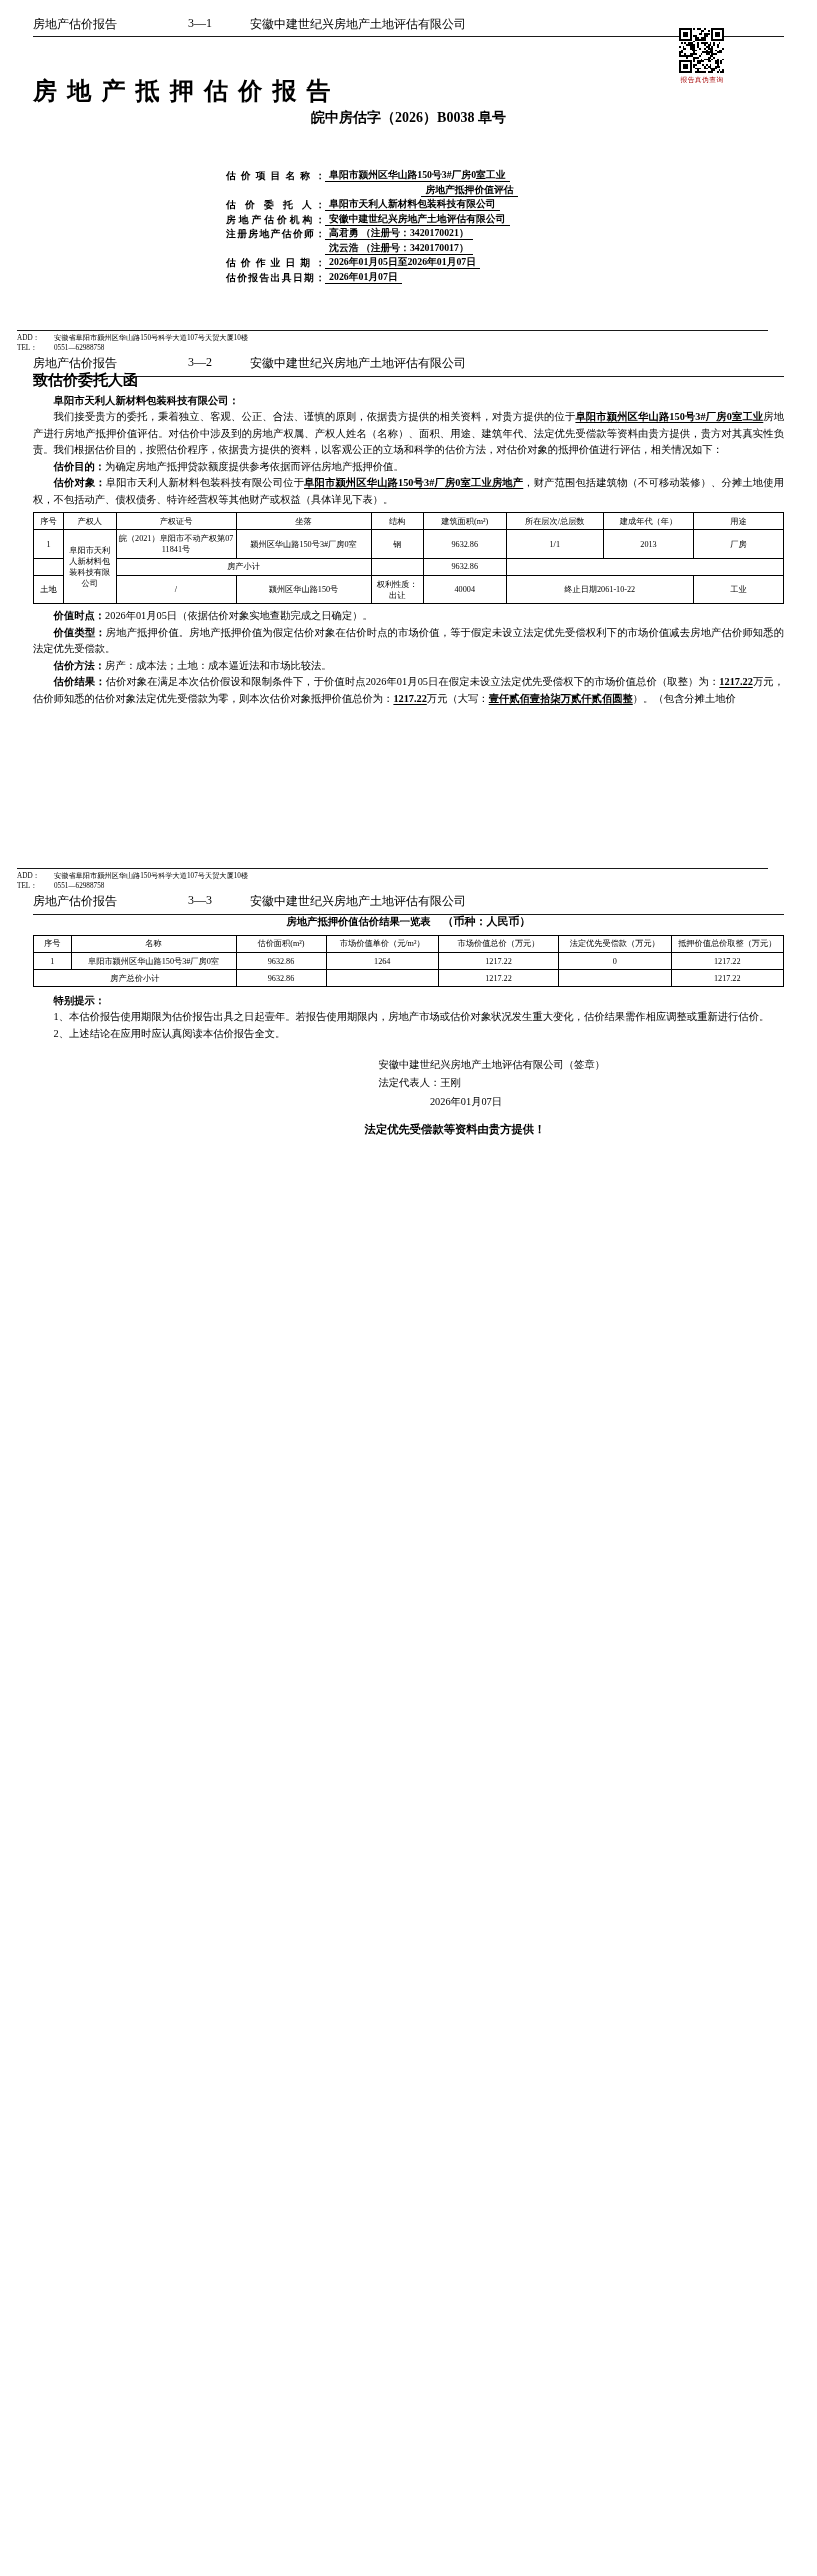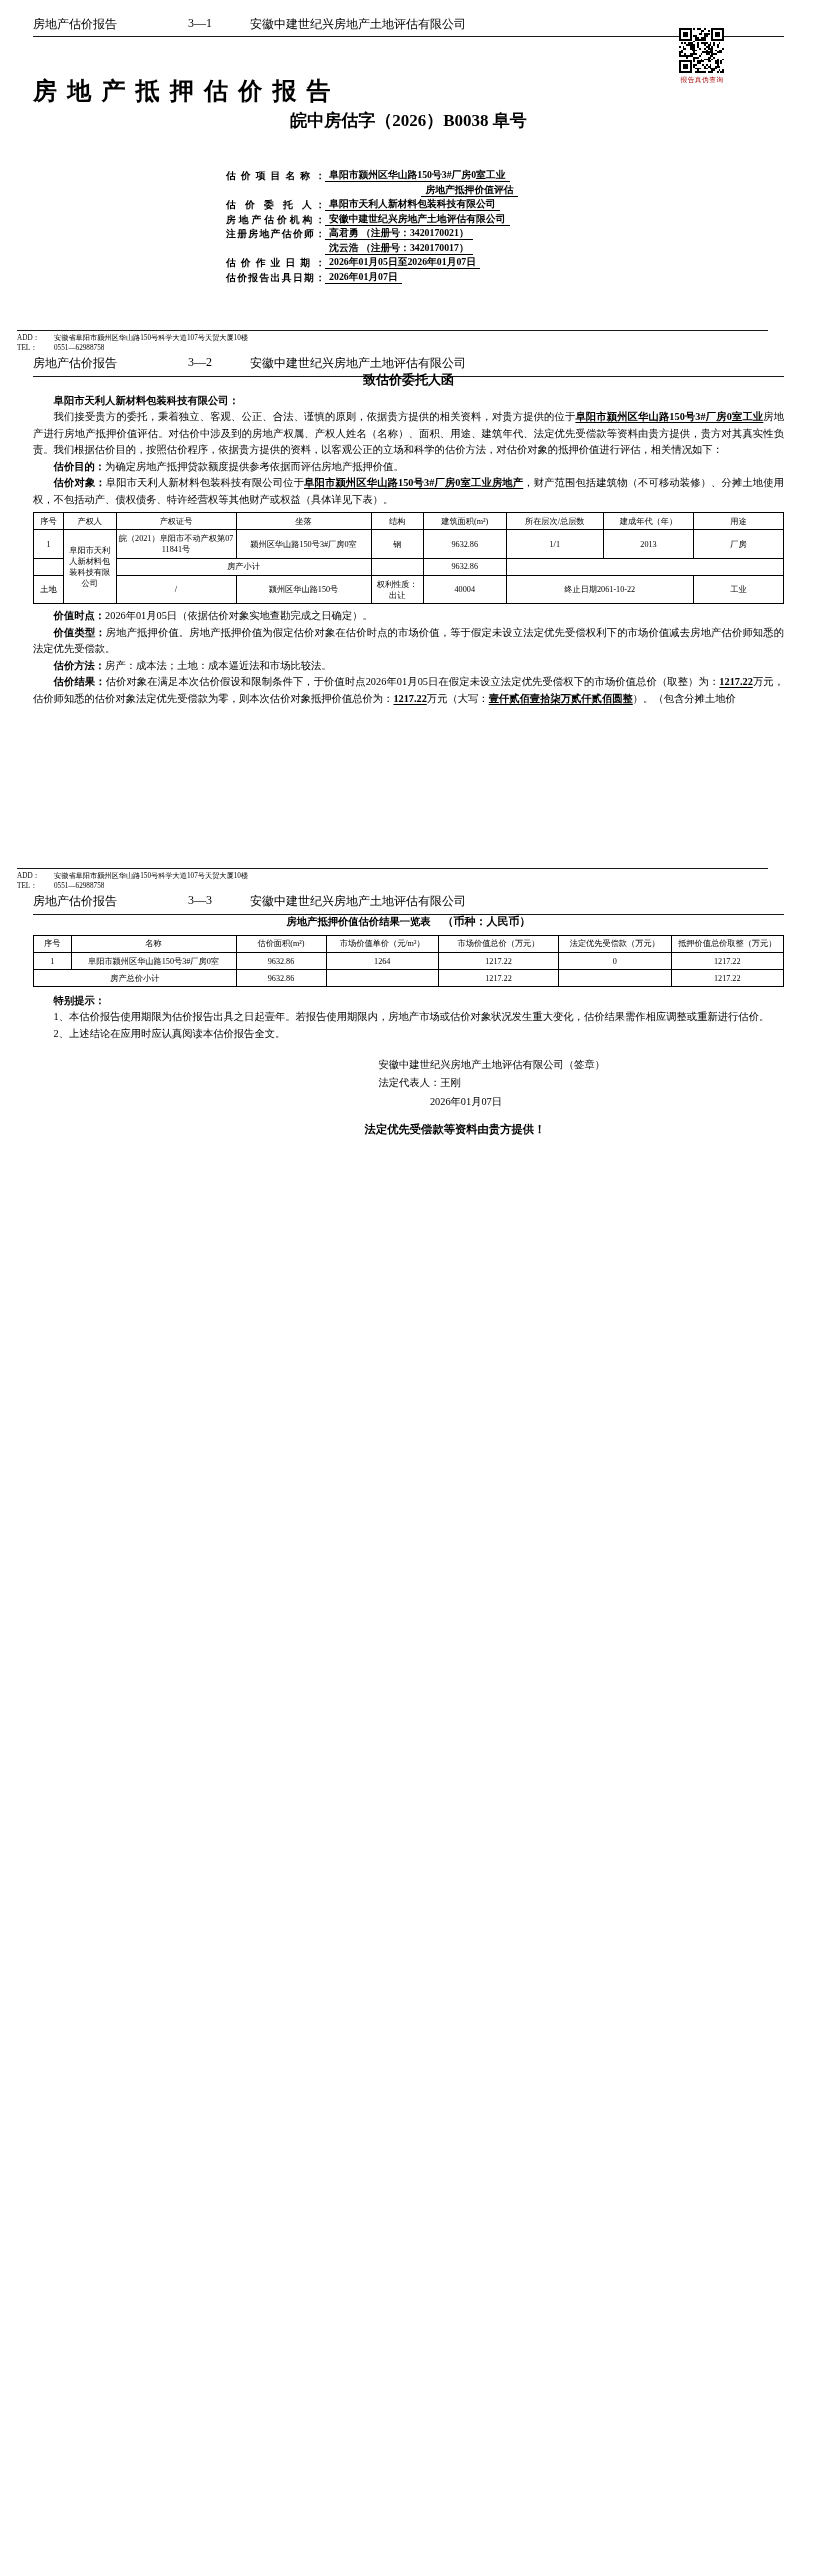--- a/index.html
+++ b/index.html
@@ -23,34 +23,34 @@
   
   .qr-block{position:absolute;left:679px;top:28px;width:46px;text-align:center}
   .qr-block svg{width:45px;height:45px;display:block;background:#fff}
   .qr-caption{font-size:6.7px;margin-top:2.6px;color:#a40000;letter-spacing:0.5px;white-space:nowrap}
   .p1-title{
     position:absolute;top:75px;left:33px;width:751px;
     font-size:24px;font-weight:bold;letter-spacing:2.1px;
   }
   .p1-sub{
     position:absolute;top:109px;left:33px;width:751px;text-align:center;
-    font-size:17px;font-weight:bold;
+    font-size:14px;font-weight:bold;
   }
   .p1-fields{position:absolute;top:168px;left:226px;font-size:9.8px;line-height:13px}
   .field{margin-bottom:0.5px;white-space:nowrap}
   .flab{display:inline-block;width:99px;font-weight:bold;text-align-last:justify;vertical-align:bottom}
   .fv{display:inline-block;font-weight:bold;border-bottom:1px solid #000;padding:0 4.1px;min-width:62px;text-align:center}
   .fv2-row{margin-left:99px;text-align:center;width:289px}
   
   .page-body{
     position:absolute;left:33px;width:751px;font-size:10.3px;line-height:16.5px;text-align:justify;
   }
   .page-body p{text-indent:2em}
   .page-body p.noindent{text-indent:0}
-  .letter-title{font-size:13px;font-weight:bold;text-align:center;text-indent:0;margin-bottom:4.1px}
+  .letter-title{font-size:15px;font-weight:bold;text-indent:0;margin-bottom:4.1px}
   .salutation{font-weight:bold;text-indent:0}
   b.inl{font-weight:bold}
   .ul{font-weight:bold;text-decoration:underline;text-underline-offset:2.1px}
   
   table{border-collapse:collapse;width:100%;table-layout:fixed;font-size:8.2px;margin:4.1px 0;text-indent:0}
   td,th{
     border:0.5px solid #000;padding:2.6px 2.1px;text-align:center;vertical-align:middle;
     font-weight:normal;word-break:break-all;line-height:1.35;
   }
   .tbl-title-row{position:relative;text-align:center;text-indent:0;font-size:10.3px;margin-top:2.1px}

